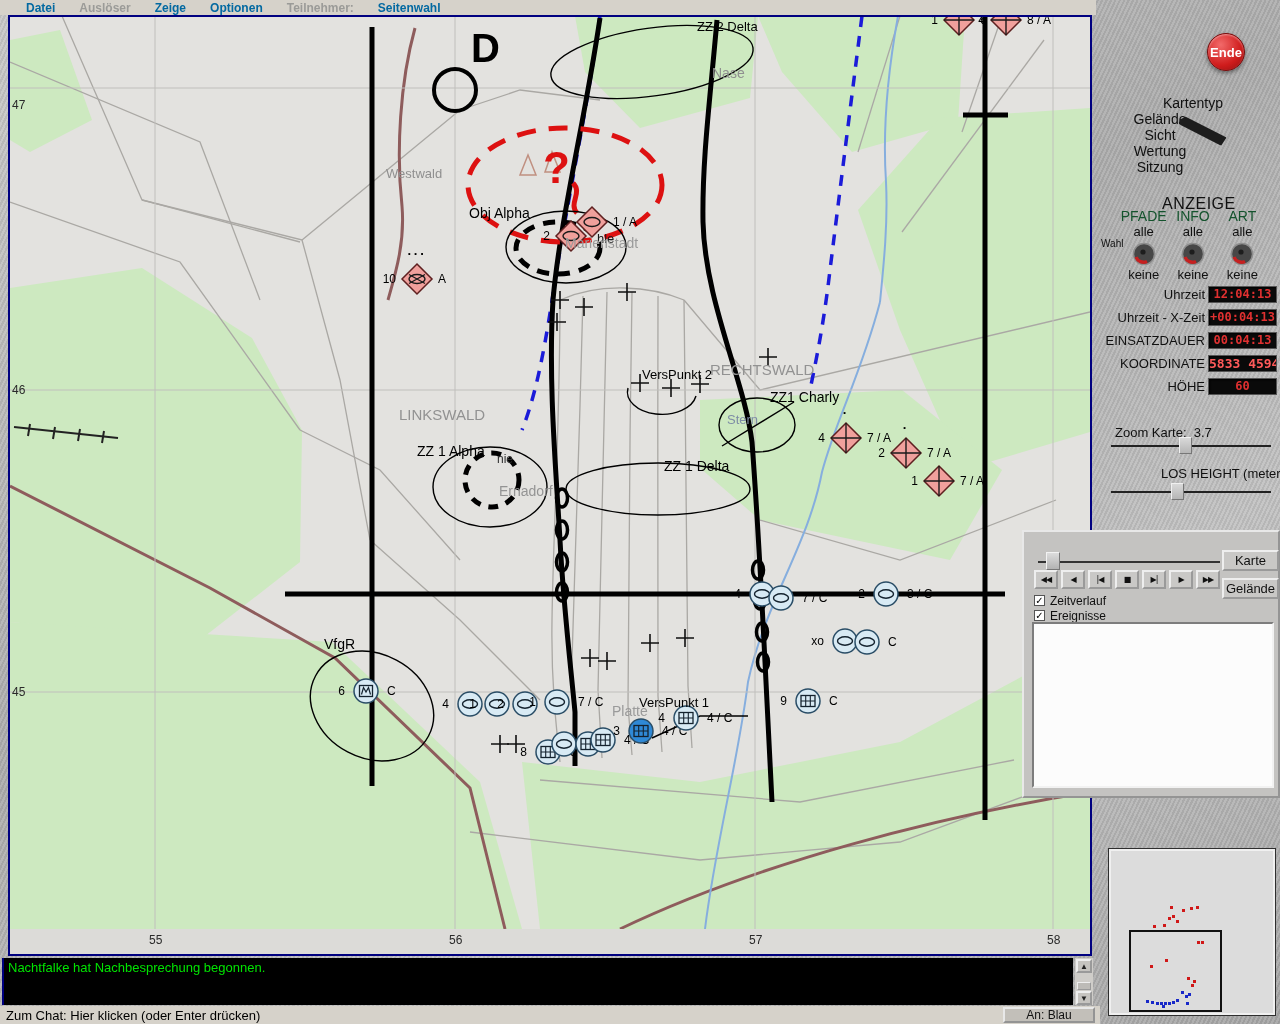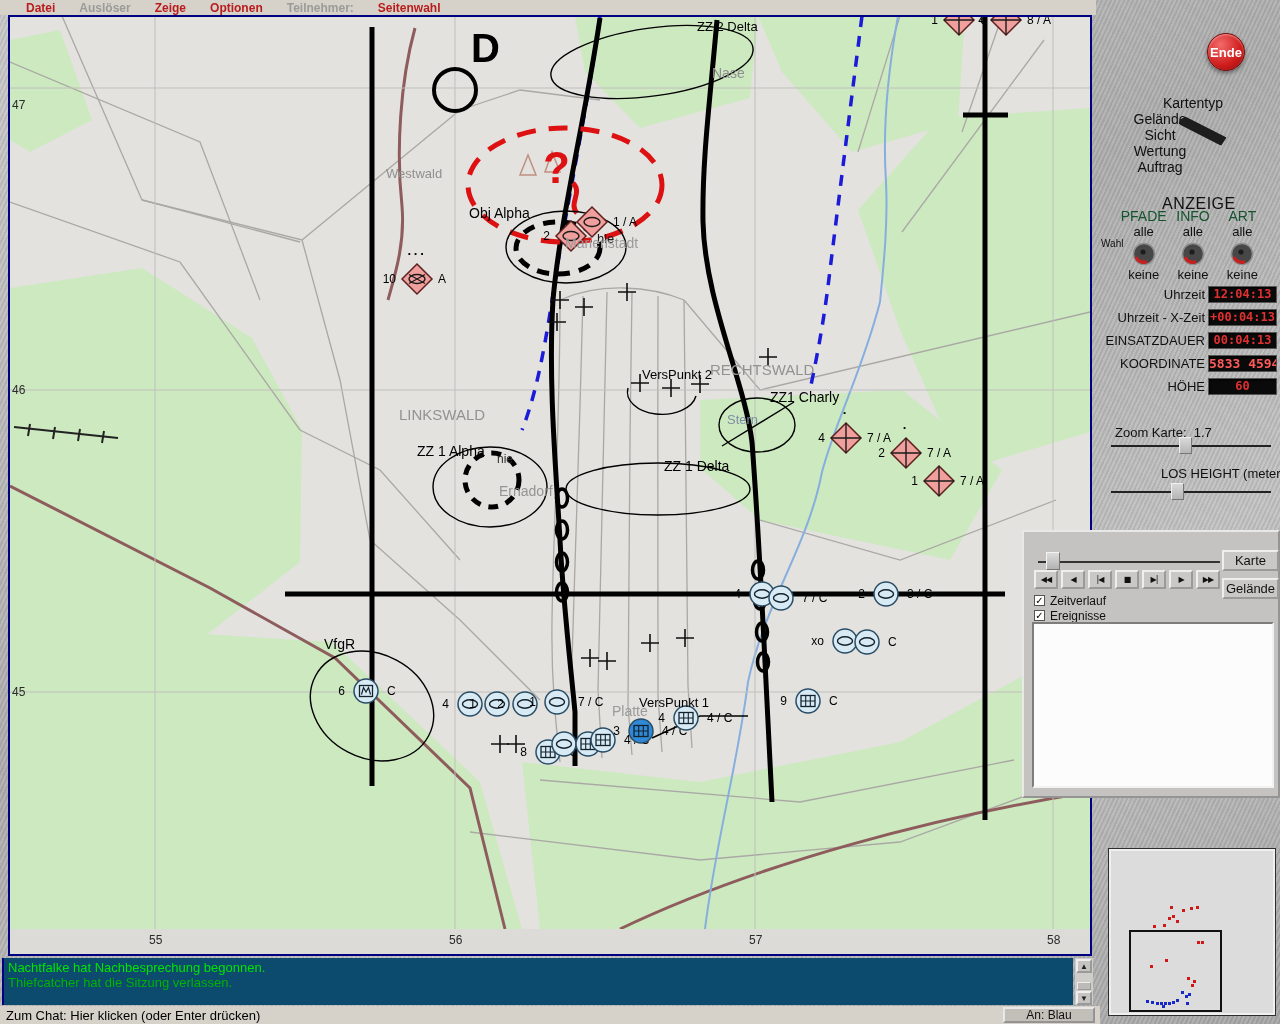--- a/index.html
+++ b/index.html
@@ -7,21 +7,21 @@
   body {
     position:relative;
     font-family:"Liberation Sans", sans-serif;
     background:
       repeating-linear-gradient(115deg, rgba(255,255,255,.08) 0 2px, rgba(0,0,0,.06) 2px 4px),
       linear-gradient(150deg,#c9c9c9,#adadad 45%,#c2c2c2 70%,#a6a6a6);
   }
   
   #menu-bar { position:absolute; left:0; top:0; width:1096px; height:15px;
     background:#d6d2ca; display:flex; align-items:center; gap:24px; padding-left:26px; z-index:30; }
-  .menu-item { font-size:12px; font-weight:700; color:#b91c1c; cursor:default; }
+  .menu-item { font-size:12px; font-weight:700; color:#0369a1; cursor:default; }
   .menu-item.disabled { color:#9b9b98; }
   
   #map-frame { position:absolute; left:8px; top:15px; width:1084px; height:941px;
     border:2px solid #000080; overflow:hidden; background:#e3e2df; }
   #map-inner { position:absolute; left:-10px; top:-17px; width:1280px; height:1024px; }
   #map-static { position:absolute; left:0; top:0; }
   #axis-strip { position:absolute; left:10px; top:929px; width:1080px; height:26px; background:#dcdbd8; }
   .map-label { position:absolute; white-space:nowrap; line-height:1; z-index:6; }
   .grid-num { position:absolute; font-size:12px; color:#2a2a2a; z-index:7; }
   .unit { position:absolute; width:40px; height:40px; z-index:5; cursor:crosshair; }
@@ -86,21 +86,21 @@
   #player-white { position:absolute; left:8px; top:90px; width:242px; height:166px; background:#fcfcfc;
     border:2px solid; border-color:#7d7d7d #f2f2f2 #f2f2f2 #7d7d7d; }
   
   #minimap { position:absolute; left:1108px; top:848px; width:168px; height:168px; background:#dcdcdc;
     border:1px solid #2e2e2e; box-shadow:0 0 0 2px #f0f0f0 inset; }
   #mini-viewport { position:absolute; left:20px; top:81px; width:93px; height:82px; border:2px solid #111; }
   .dot { position:absolute; width:3px; height:3px; z-index:20; }
   .dot.red { background:#d01818; }
   .dot.blue { background:#1828c8; }
   
-  #chat { position:absolute; left:2px; top:958px; width:1071px; height:47px; background:#0c4a6e;
+  #chat { position:absolute; left:2px; top:958px; width:1071px; height:47px; background:#000000;
     border-left:2px solid #000080; padding:2px 0 0 4px; cursor:text; }
   .chat-line { font-size:13px; line-height:15px; white-space:nowrap; }
   #chat-scroll { position:absolute; left:1075px; top:958px; width:18px; height:47px; background:#cfcdc9; }
   .sc-btn { position:absolute; left:1px; width:16px; height:14px; background:#c6c4c0; border:2px outset #eee;
     font-size:8px; color:#222; display:flex; align-items:center; justify-content:center; cursor:pointer; }
   #sc-thumb { position:absolute; left:2px; top:24px; width:14px; height:8px; background:#bdbbb7;
     border:1px outset #eee; cursor:grab; }
   #status-bar { position:absolute; left:0; top:1006px; width:1100px; height:18px; background:#d6d2ca; }
   #status-text { position:absolute; left:6px; top:2px; font-size:13px; color:#000; white-space:nowrap; }
   #an-btn { position:absolute; left:1003px; top:1007px; width:92px; height:16px; background:#c2bfb9;
@@ -477,21 +477,21 @@
       </div>
   </div>
 </div>
 
 <div id="ende-btn">Ende</div>
 <div class="panel-text" id="kartentyp-title">Kartentyp</div>
 <div id="kartentyp-options">
     <div class="kt-option selected">Gelände</div>
     <div class="kt-option">Sicht</div>
     <div class="kt-option">Wertung</div>
-    <div class="kt-option">Auftrag</div>
+    <div class="kt-option">Sitzung</div>
   </div>
 <div id="kt-pointer"></div>
 <div class="panel-text" id="anzeige-title">ANZEIGE</div>
 <div id="anzeige-columns">
     <div class="az-col">
       <div class="az-name">PFADE</div>
       <div class="az-alle">alle</div>
       <div class="az-knob"><svg width="26" height="26" viewBox="-13 -13 26 26">
           <circle r="10.5" fill="#474747"></circle>
           <circle r="10.5" fill="none" stroke="#8d8d8d" stroke-width="1.5"></circle>
@@ -542,21 +542,21 @@
       <div class="ro-value big">5833 4594</div>
     </div>
     <div class="ro-row">
       <div class="ro-label">HÖHE</div>
       <div class="ro-value">60</div>
     </div>
   </div>
 
 <div class="slider-label" style="left:1115px; top:425px;">
   <span>Zoom Karte:</span>&nbsp;
-  <span>1.7</span>
+  <span>3.7</span>
 </div>
 <div class="slider-track" style="left:1111px; top:445px;">
   <div class="slider-thumb" id="zoom-thumb" style="left: 68px;"></div>
 </div>
 <div class="slider-label" style="left:1113px; top:466px;margin-left:48px;">
   <span>LOS HEIGHT (meters):</span>&nbsp;
   <span>2.0</span>
 </div>
 <div class="slider-track" style="left:1111px; top:491px;">
   <div class="slider-thumb" id="los-thumb" style="left: 60px;"></div>
@@ -589,21 +589,20 @@
     </div>
   <div id="player-white"></div>
 </div>
 
 <div id="minimap">
   <div id="mini-viewport"></div>
 </div>
 
 <div id="chat">
     <div class="chat-line" style="color: rgb(0, 228, 0);">Nachtfalke hat Nachbesprechung begonnen.</div>
-    <div class="chat-line" style="color: rgb(0, 180, 0);">Thiefcatcher hat die Sitzung verlassen.</div>
   </div>
 <div id="chat-scroll">
   <div class="sc-btn" style="top:1px;">▲</div>
   <div id="sc-thumb"></div>
   <div class="sc-btn" style="top:33px;">▼</div>
 </div>
 <div id="status-bar">
   <span id="status-text">Zum Chat: Hier klicken (oder Enter drücken)</span>
 </div>
 <div id="an-btn">An: Blau</div>

